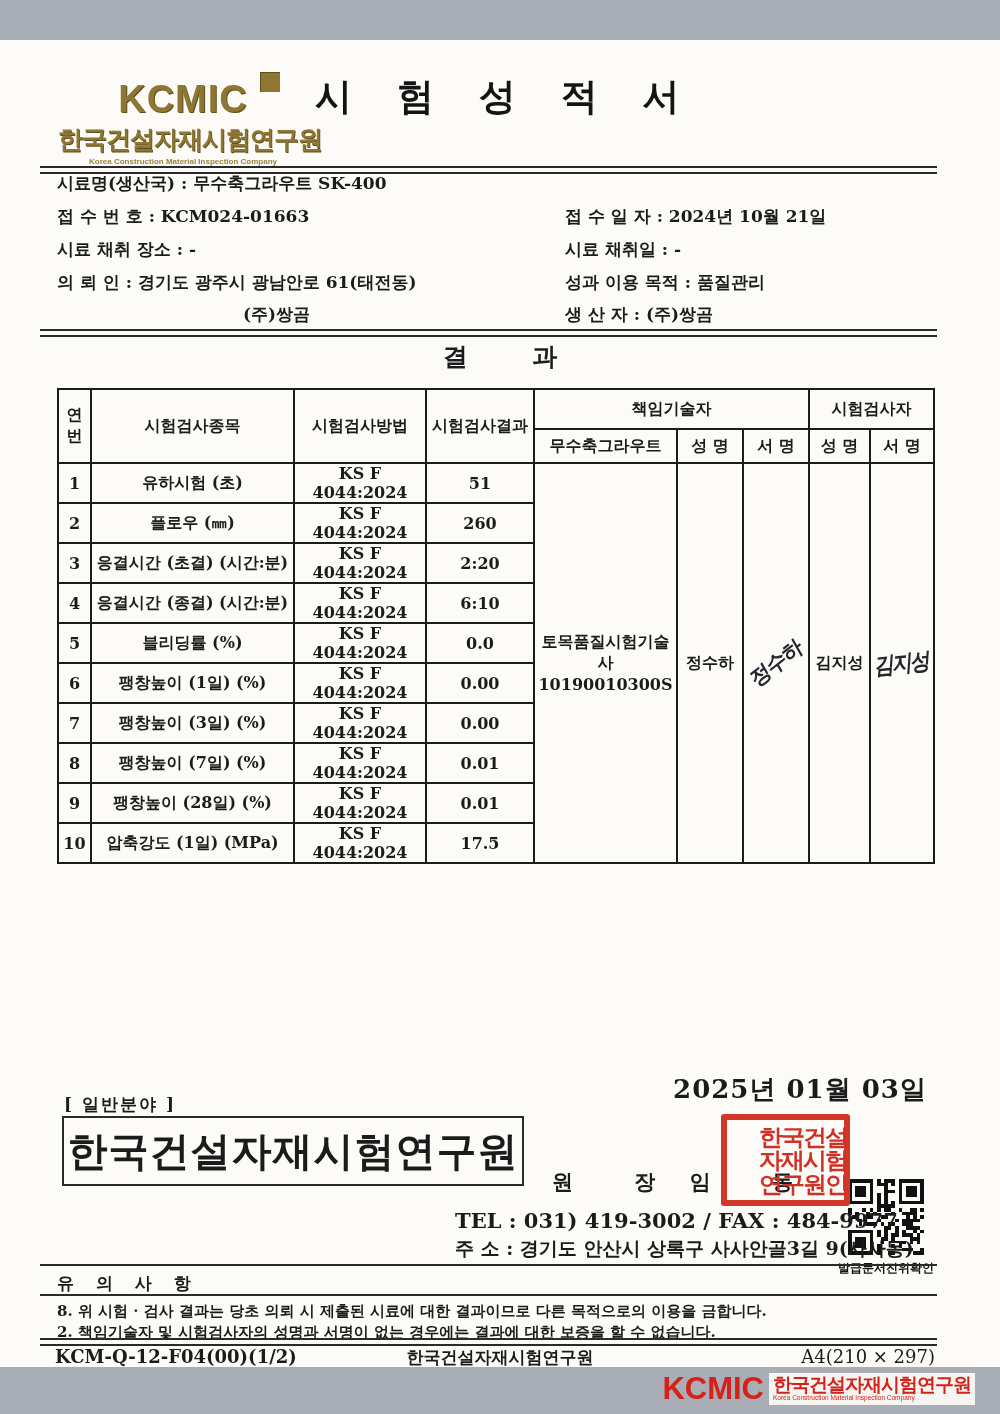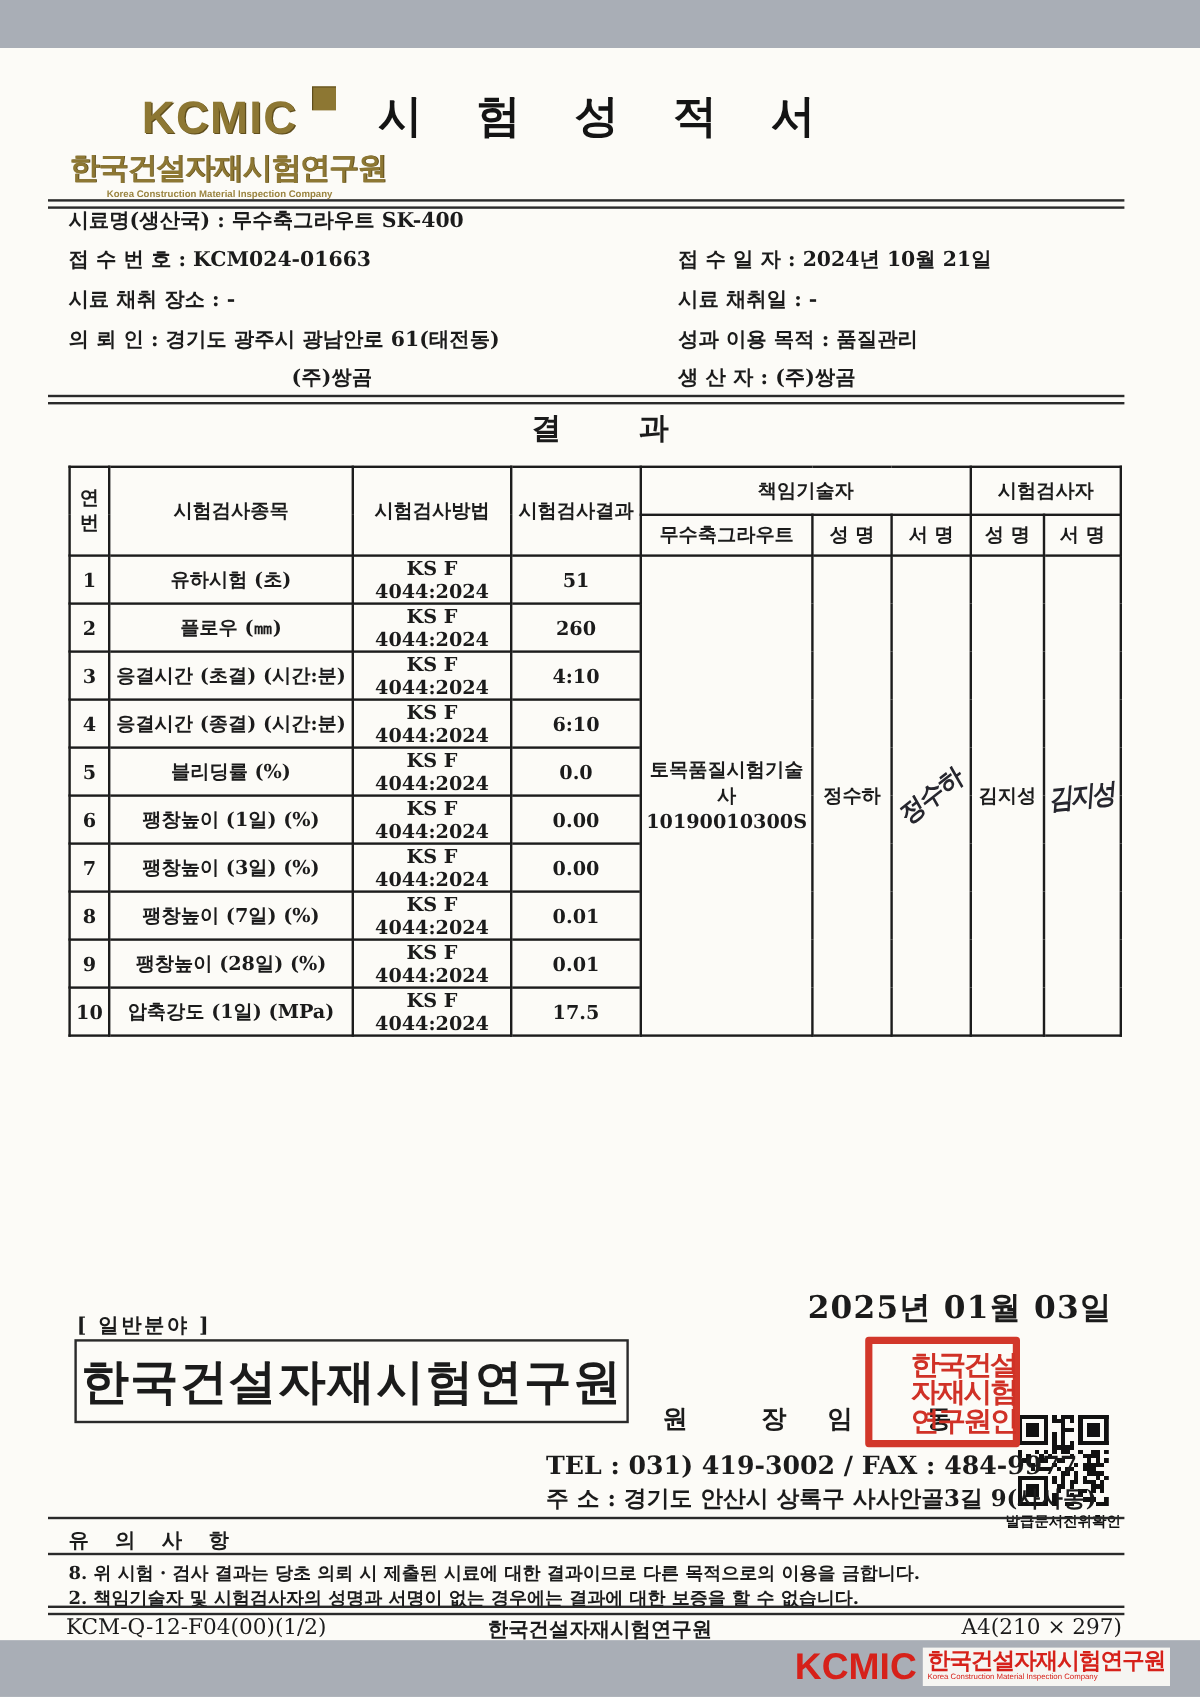--- a/index.html
+++ b/index.html
@@ -92,21 +92,21 @@
   .qr-caption{
     font-family:"Liberation Sans",sans-serif;font-weight:bold;font-size:12px;
     letter-spacing:0px;margin-top:1px;color:#111;white-space:nowrap;
   }
   .tel-line{position:absolute;top:1168px;left:455px;font-size:21px;font-weight:bold;white-space:nowrap;}
   .addr-line{position:absolute;top:1196px;left:455px;font-size:19px;font-weight:bold;white-space:nowrap;}
   
   .notes-title{position:absolute;top:1232px;left:57px;font-size:17px;font-weight:bold;letter-spacing:8px;}
   .note-item{position:absolute;left:57px;font-size:15px;font-weight:bold;white-space:nowrap;}
   
-  .footer-doc-code{position:absolute;top:1306px;left:55px;font-size:18px;}
+  .footer-doc-code{position:absolute;top:1306px;left:55px;font-size:18px;font-weight:bold;}
   .footer-org{position:absolute;top:1306px;left:0;width:1000px;text-align:center;font-size:17px;font-weight:bold;}
   .footer-paper{position:absolute;top:1306px;right:65px;font-size:18px;}
   .bottom-band{position:absolute;top:1367px;left:0;width:1000px;height:47px;background:#a9aeb6;}
   .kcmic-footer{position:absolute;right:25px;top:4px;display:flex;align-items:center;gap:5px;}
   .kcmic-footer .acr{
     font-family:"Liberation Sans",sans-serif;font-weight:bold;font-size:31px;
     color:#d6211a;letter-spacing:0px;
   }
   .kcmic-footer .stack{display:flex;flex-direction:column;background:#f6f5f2;padding:2px 4px;}
   .kcmic-footer .kor{
@@ -196,21 +196,21 @@
         <tr>
           <td>2</td>
           <td>플로우 (㎜)</td>
           <td>KS F 4044:2024</td>
           <td>260</td>
         </tr>
         <tr>
           <td>3</td>
           <td>응결시간 (초결) (시간:분)</td>
           <td>KS F 4044:2024</td>
-          <td>4:10</td>
+          <td>2:20</td>
         </tr>
         <tr>
           <td>4</td>
           <td>응결시간 (종결) (시간:분)</td>
           <td>KS F 4044:2024</td>
           <td>6:10</td>
         </tr>
         <tr>
           <td>5</td>
           <td>블리딩률 (%)</td>

